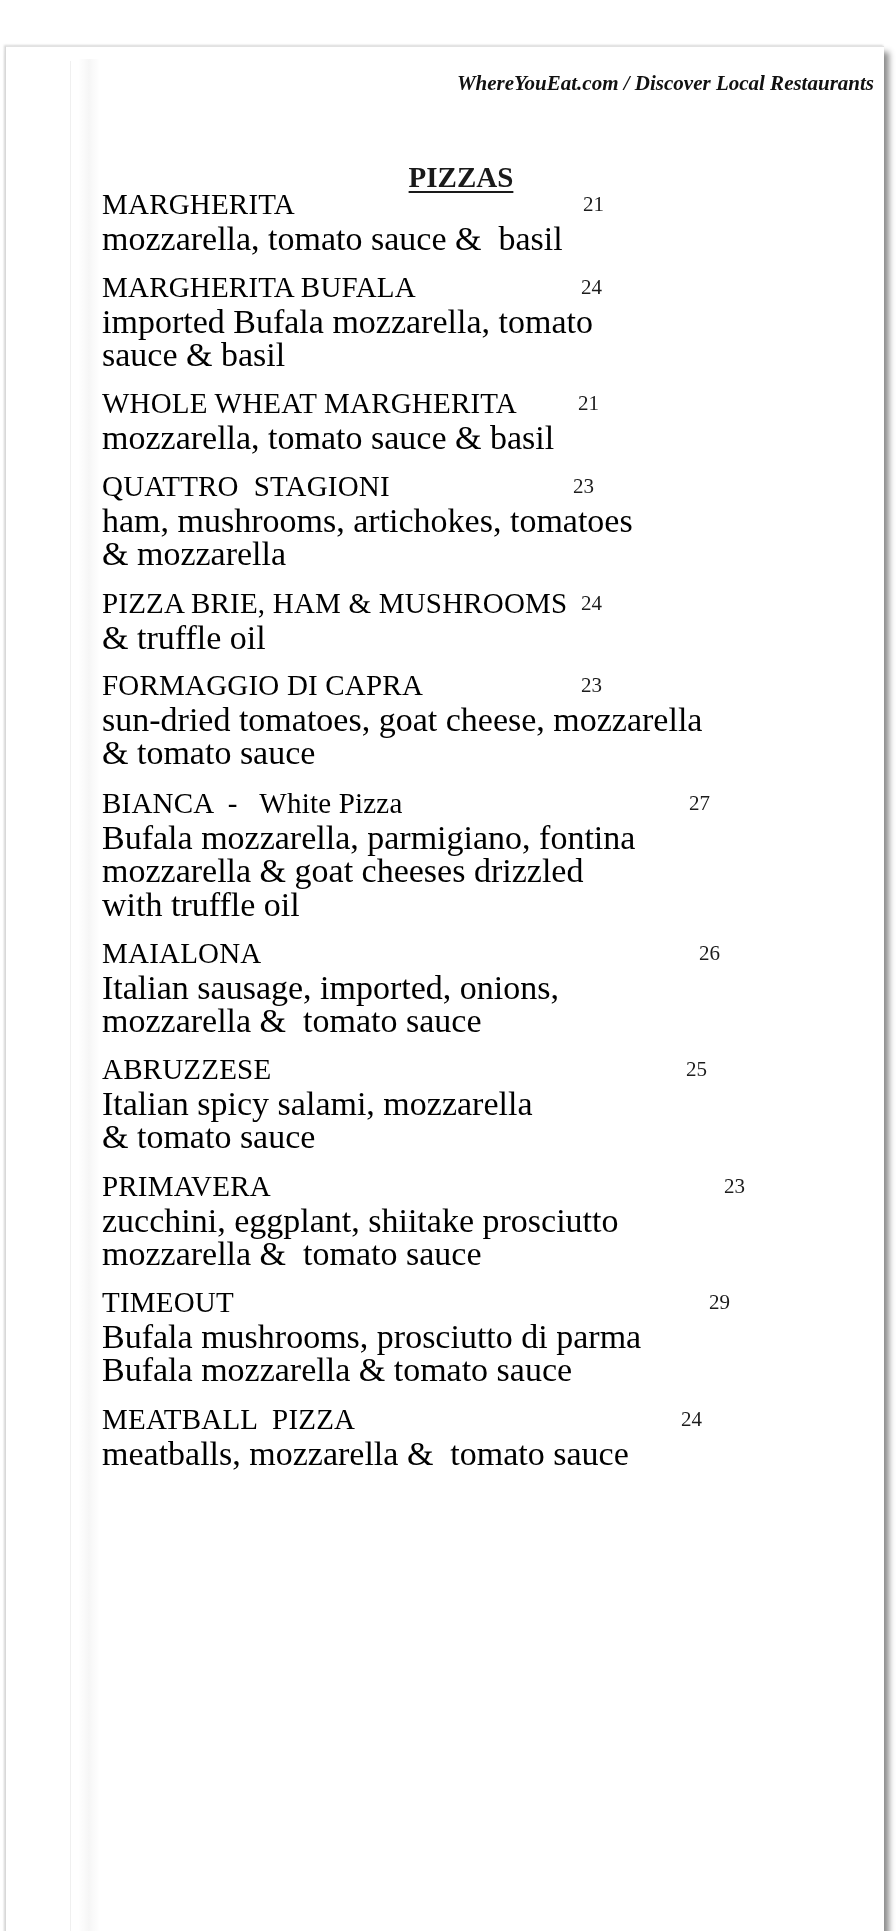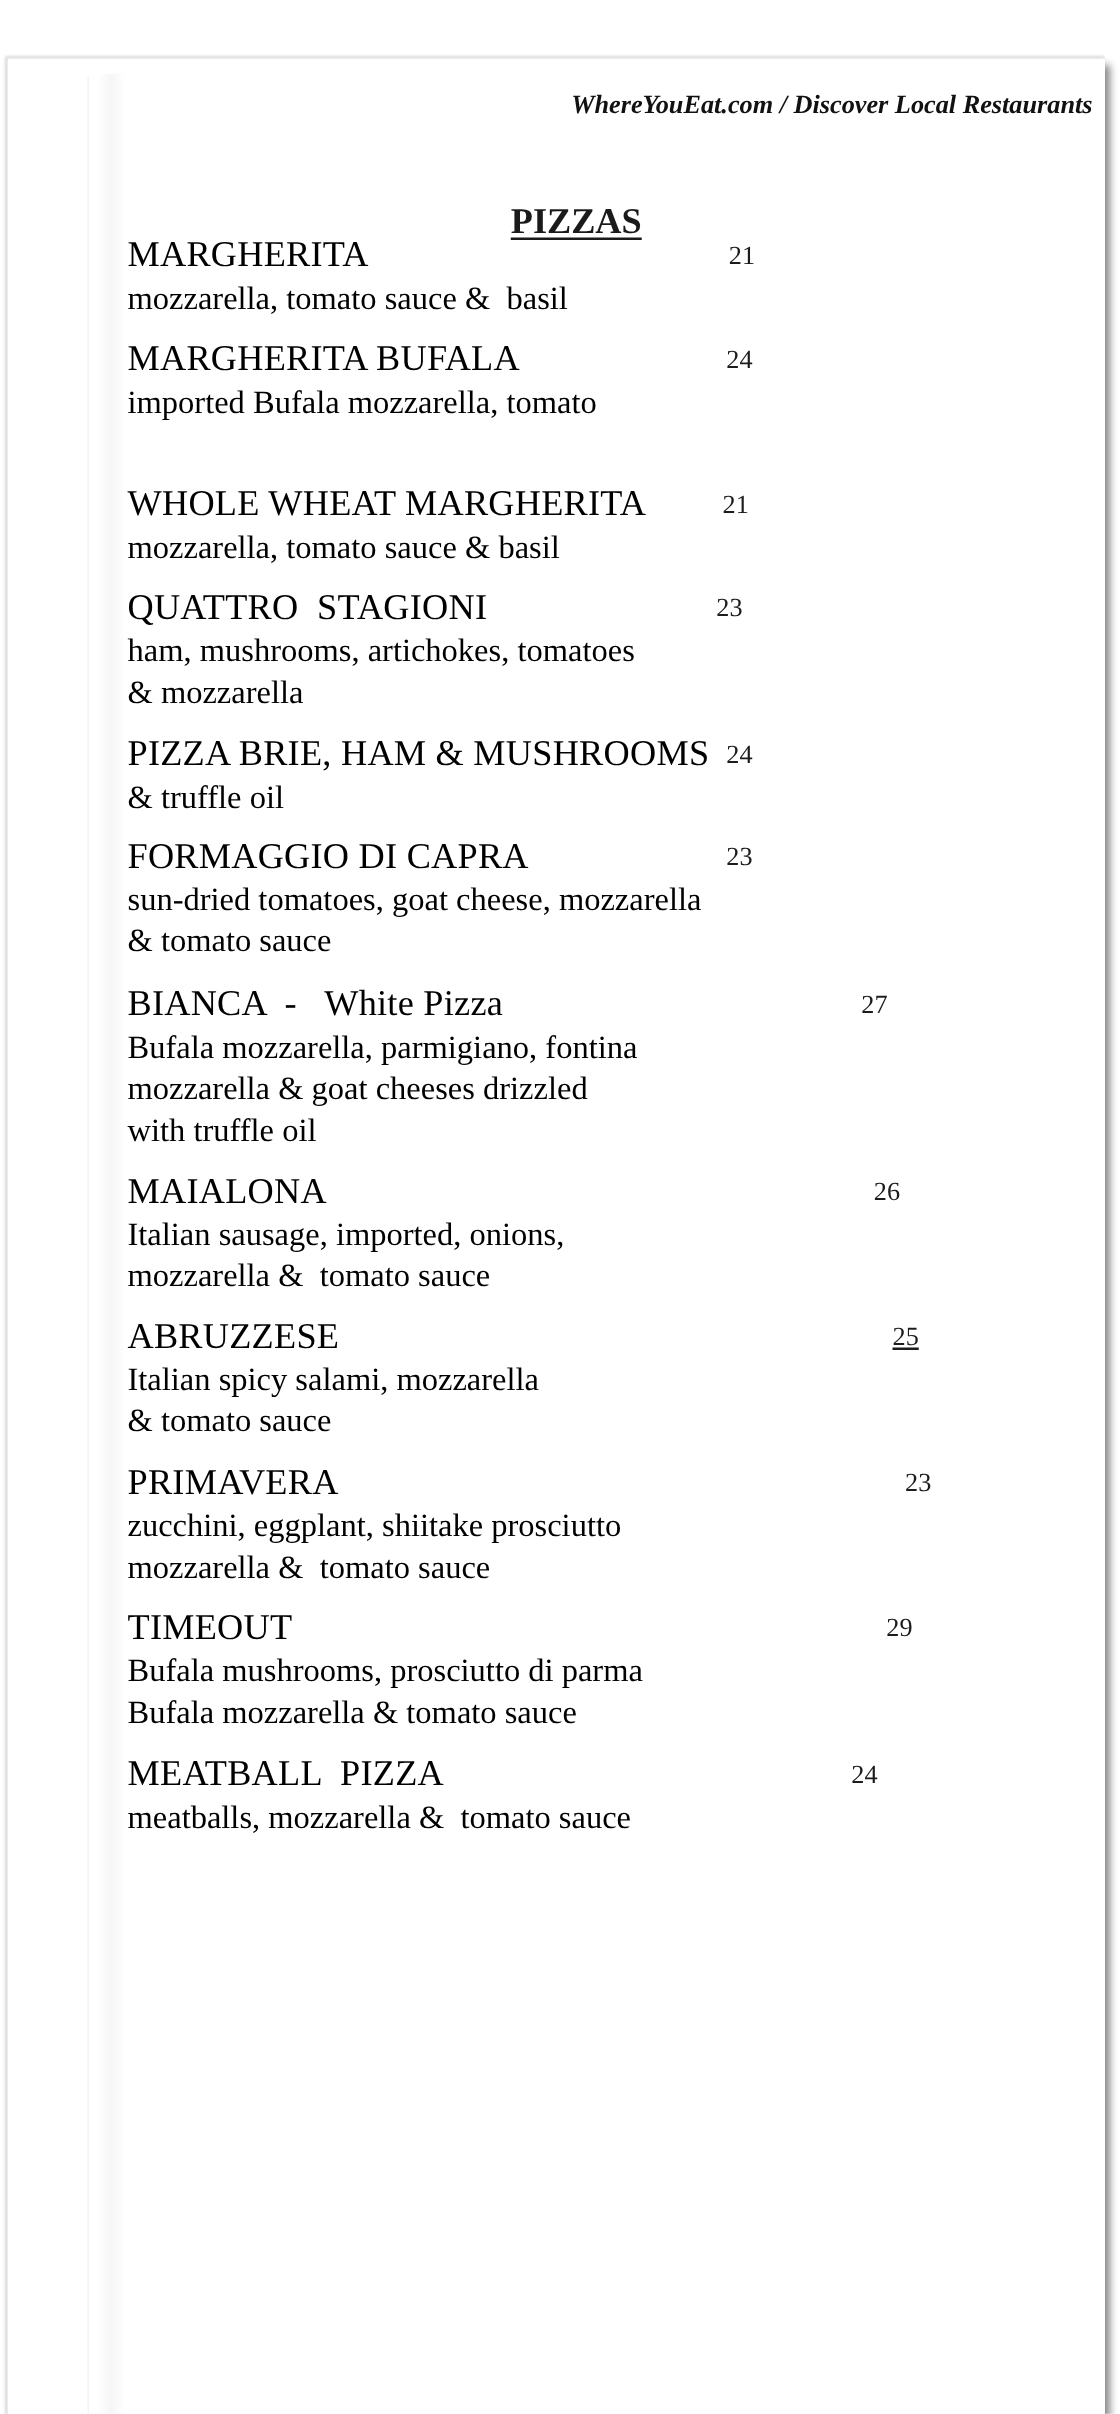--- a/index.html
+++ b/index.html
@@ -67,21 +67,21 @@
     }
     .item-name, .item-desc {
       display: block;
       font-family: "Liberation Serif", "DejaVu Serif", serif;
       font-size: 29px;
       line-height: 33.5px;
       white-space: pre;
       color: #000000;
     }
     .item-name { letter-spacing: 0.2px; }
-    .item-desc { font-size: 26px; }
+    .item-desc { font-size: 34px; }
     .item-price {
       position: absolute;
       top: 0;
       font-family: "Liberation Serif", "DejaVu Serif", serif;
       font-size: 21px;
       line-height: 33.5px;
       color: #1c1c1c;
     }
   </style>
 </head>
@@ -99,20 +99,21 @@
 
   <div class="menu-item" style="top:141px;">
     <span class="item-name">MARGHERITA</span>
     <span class="item-desc">mozzarella, tomato sauce &amp;  basil</span>
     <span class="item-price" style="left:481px;">21</span>
   </div>
 
   <div class="menu-item" style="top:224px;">
     <span class="item-name">MARGHERITA BUFALA</span>
     <span class="item-desc">imported Bufala mozzarella, tomato</span>
+    <span class="item-desc">sauce &amp; basil</span>
     <span class="item-price" style="left:479px;">24</span>
   </div>
 
   <div class="menu-item" style="top:340px;">
     <span class="item-name">WHOLE WHEAT MARGHERITA</span>
     <span class="item-desc">mozzarella, tomato sauce &amp; basil</span>
     <span class="item-price" style="left:476px;">21</span>
   </div>
 
   <div class="menu-item" style="top:423px;">
@@ -147,21 +148,21 @@
     <span class="item-name">MAIALONA</span>
     <span class="item-desc">Italian sausage, imported, onions,</span>
     <span class="item-desc">mozzarella &amp;  tomato sauce</span>
     <span class="item-price" style="left:597px;">26</span>
   </div>
 
   <div class="menu-item" style="top:1006px;">
     <span class="item-name">ABRUZZESE</span>
     <span class="item-desc">Italian spicy salami, mozzarella</span>
     <span class="item-desc">&amp; tomato sauce</span>
-    <span class="item-price" style="left:612px;text-decoration:underline;">25</span>
+    <span class="item-price" style="left:584px;">25</span>
   </div>
 
   <div class="menu-item" style="top:1123px;">
     <span class="item-name">PRIMAVERA</span>
     <span class="item-desc">zucchini, eggplant, shiitake prosciutto</span>
     <span class="item-desc">mozzarella &amp;  tomato sauce</span>
     <span class="item-price" style="left:622px;">23</span>
   </div>
 
   <div class="menu-item" style="top:1239px;">

